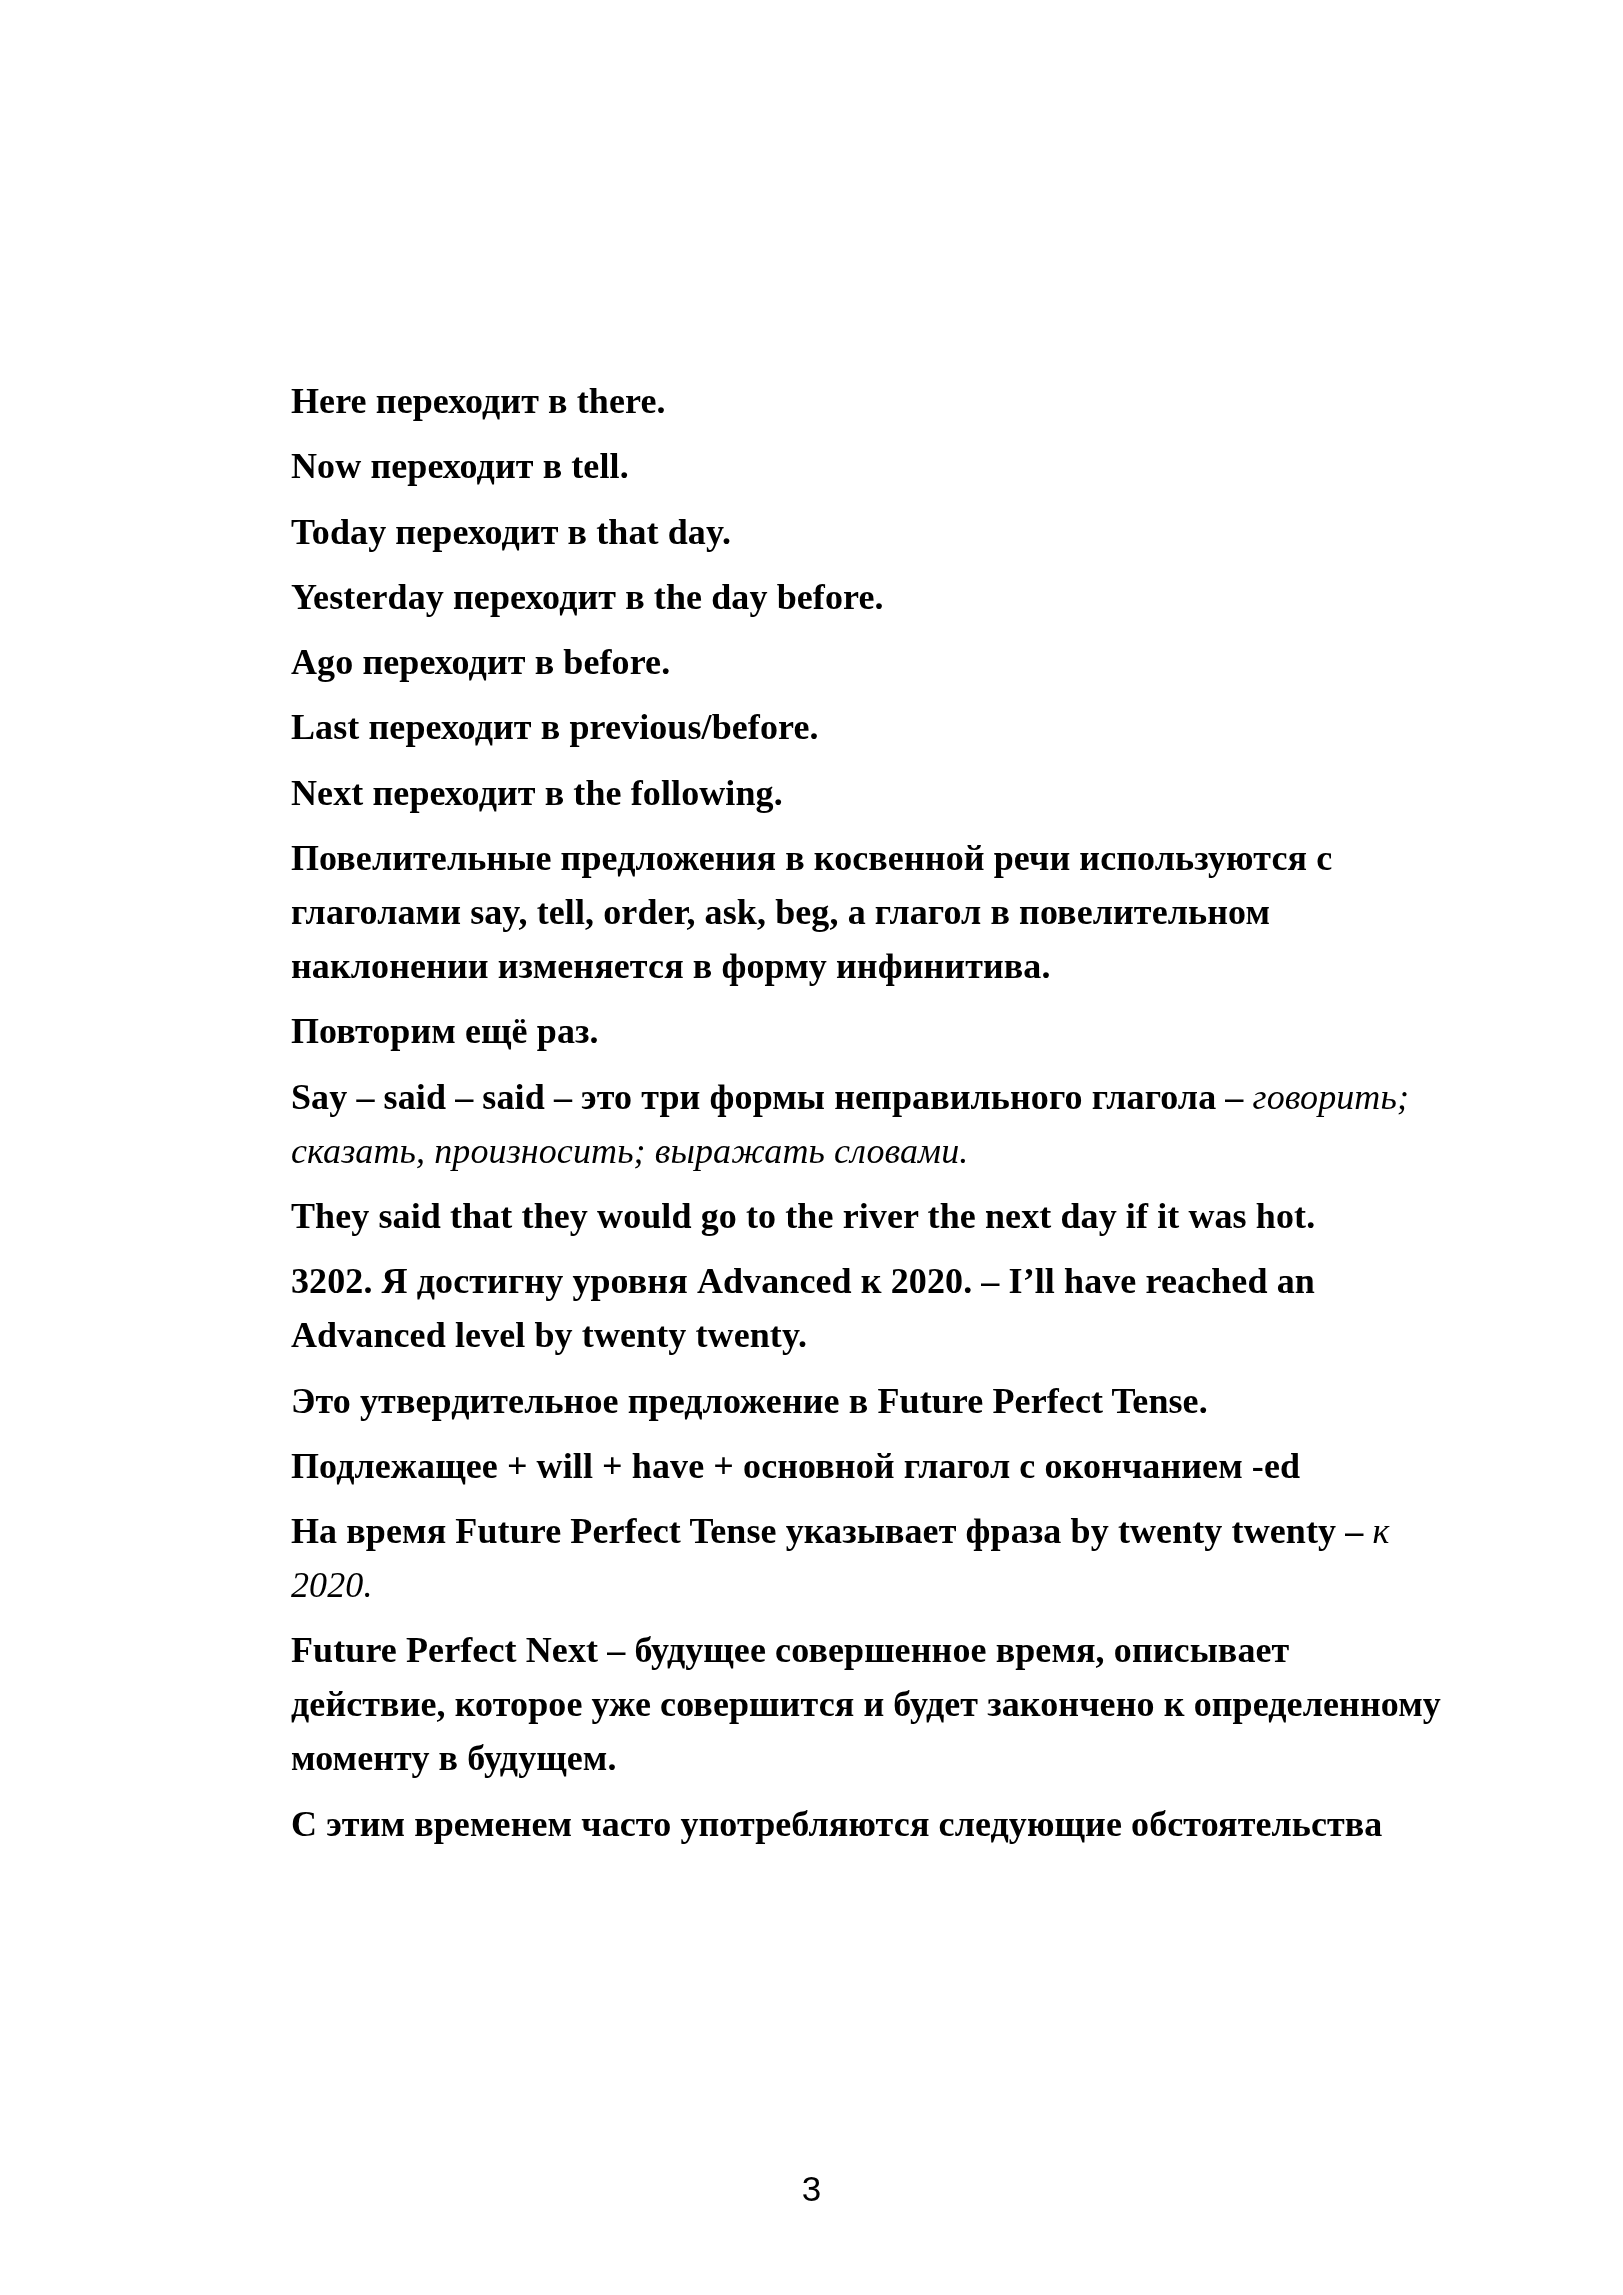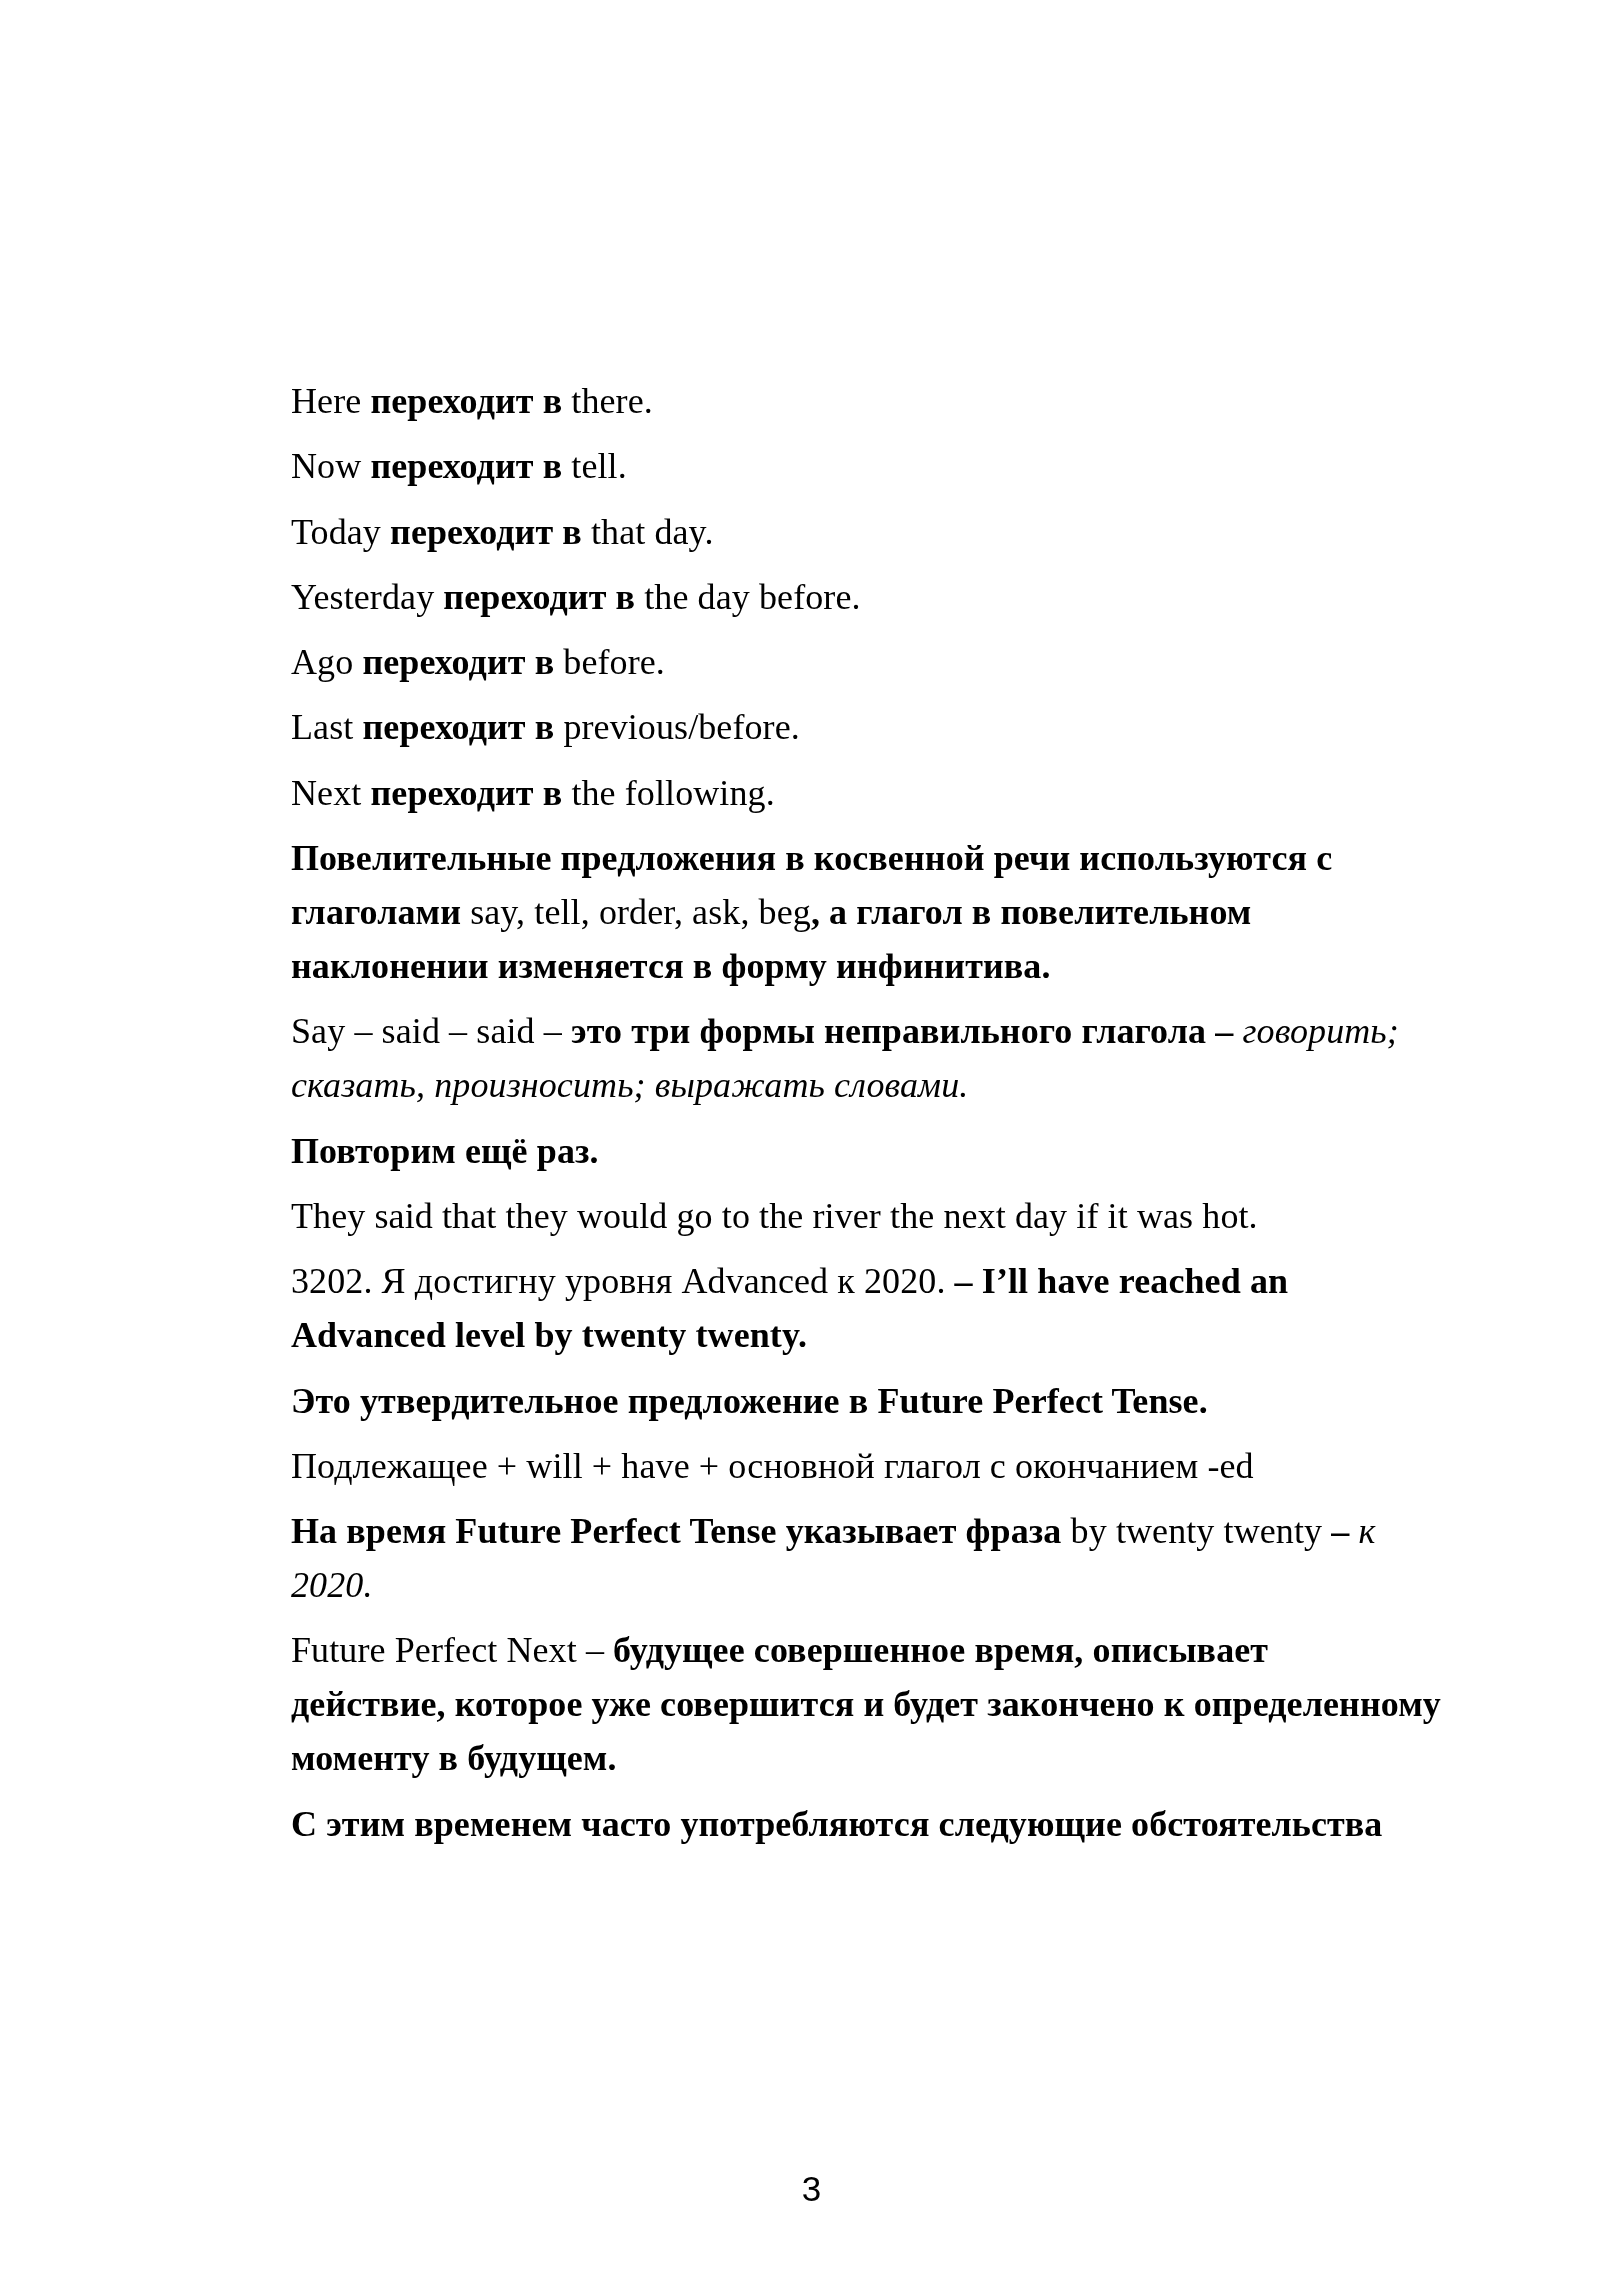--- a/index.html
+++ b/index.html
@@ -29,21 +29,21 @@
   .para {
     margin: 0 0 11.3px 0;
     font-size: 36px;
     line-height: 54px;
     white-space: nowrap;
     letter-spacing: 0.1px;
   }
   .para.gap-before {
   }
   .run-r { font-weight: bold; font-style: normal; }
-  .run-b { font-weight: normal;   font-style: normal; }
+  .run-b { font-weight: bold;   font-style: normal; }
   .run-i { font-weight: normal; font-style: italic; }
   .footer {
     position: absolute;
     top: 2168px;
     left: 0;
     width: 1623px;
     text-align: center;
     font-family: "Liberation Sans", "DejaVu Sans", sans-serif;
     font-size: 35px;
     line-height: 41px;
@@ -56,22 +56,22 @@
 <div class="page">
   <div class="content">
       <p class="para"><span class="run-b">Here</span><span class="run-r"> переходит в </span><span class="run-b">there.</span></p>
       <p class="para"><span class="run-b">Now</span><span class="run-r"> переходит в </span><span class="run-b">tell.</span></p>
       <p class="para"><span class="run-b">Today</span><span class="run-r"> переходит в </span><span class="run-b">that day.</span></p>
       <p class="para"><span class="run-b">Yesterday</span><span class="run-r"> переходит в </span><span class="run-b">the day before.</span></p>
       <p class="para"><span class="run-b">Ago</span><span class="run-r"> переходит в </span><span class="run-b">before.</span></p>
       <p class="para"><span class="run-b">Last</span><span class="run-r"> переходит в </span><span class="run-b">previous/before.</span></p>
       <p class="para"><span class="run-b">Next</span><span class="run-r"> переходит в </span><span class="run-b">the following.</span></p>
       <p class="para"><span class="run-r">Повелительные предложения в косвенной речи используются с</span><br><span class="run-r">глаголами </span><span class="run-b">say, tell, order, ask, beg</span><span class="run-r">, а глагол в повелительном</span><br><span class="run-r">наклонении изменяется в форму инфинитива.</span></p>
+      <p class="para"><span class="run-r">Повторим ещё раз.</span></p>
       <p class="para"><span class="run-b">Say – said – said –</span><span class="run-r"> это три формы неправильного глагола – </span><span class="run-i">говорить;</span><br><span class="run-i">сказать, произносить; выражать словами.</span></p>
-      <p class="para"><span class="run-r">Повторим ещё раз.</span></p>
       <p class="para"><span class="run-b">They said that they would go to the river the next day if it was hot.</span></p>
       <p class="para gap-before"><span class="run-b">3202. Я достигну уровня Advanced к 2020.</span><span class="run-r"> – I’ll have reached an</span><br><span class="run-r">Advanced level by twenty twenty.</span></p>
       <p class="para"><span class="run-r">Это утвердительное предложение в Future Perfect Tense.</span></p>
       <p class="para"><span class="run-b">Подлежащее + will + have + основной глагол с окончанием -ed</span><br></p>
       <p class="para"><span class="run-r">На время Future Perfect Tense указывает фраза </span><span class="run-b">by twenty twenty</span><span class="run-r"> – </span><span class="run-i">к</span><br><span class="run-i">2020.</span></p>
       <p class="para"><span class="run-b">Future Perfect Next –</span><span class="run-r"> будущее совершенное время, описывает</span><br><span class="run-r">действие, которое уже совершится и будет закончено к определенному</span><br><span class="run-r">моменту в будущем.</span></p>
       <p class="para"><span class="run-r">С этим временем часто употребляются следующие обстоятельства</span></p>
     </div>
   <div class="footer">3</div>
 </div>

